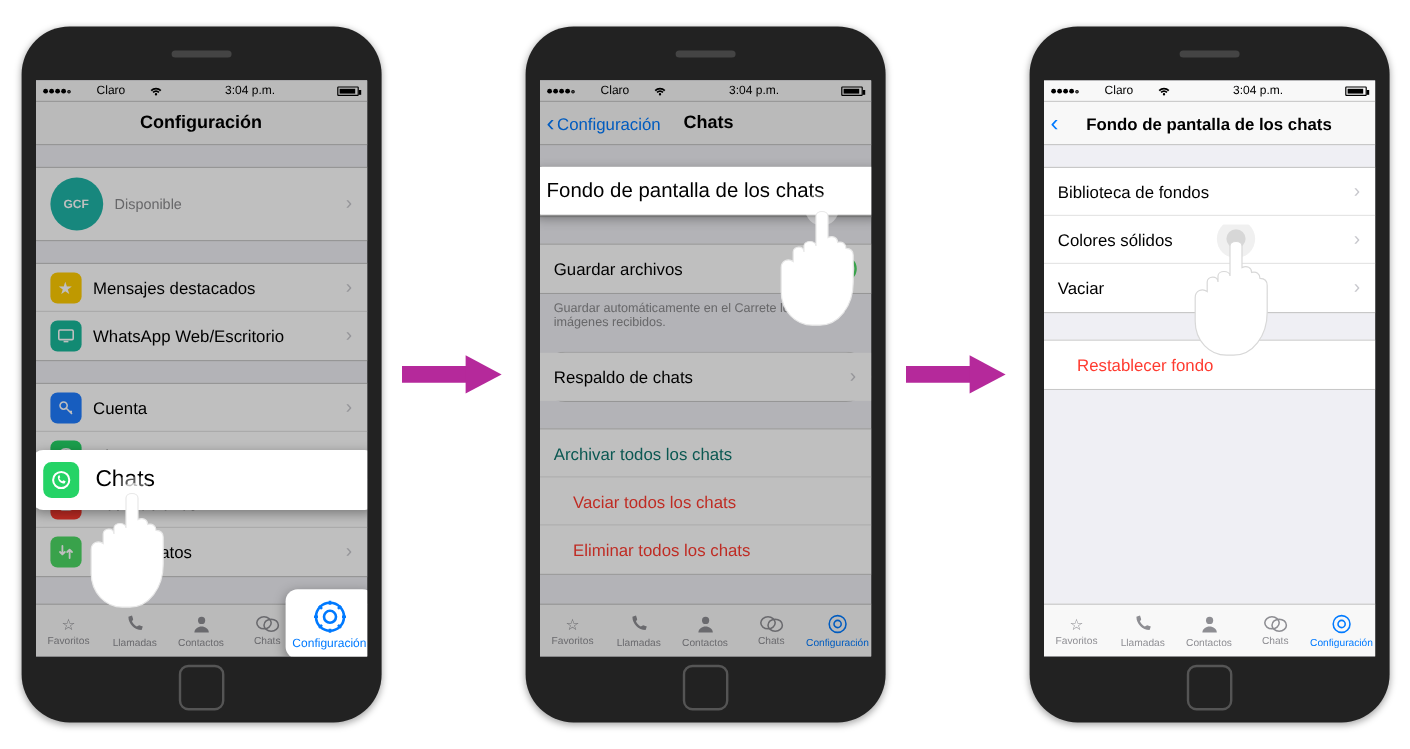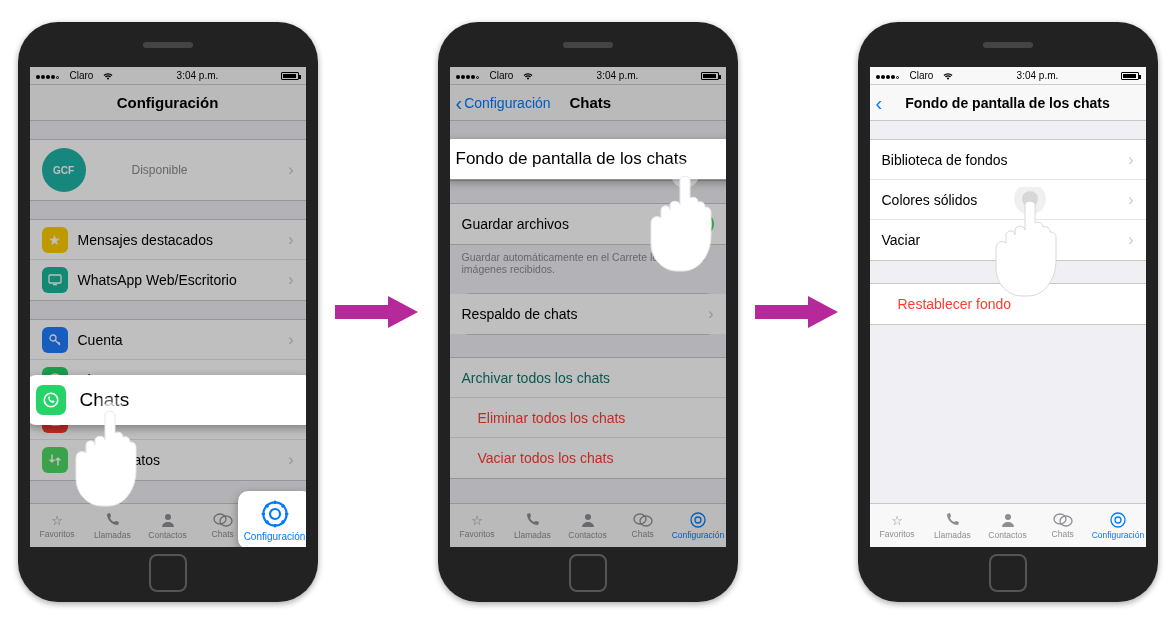--- a/index.html
+++ b/index.html
@@ -53,21 +53,21 @@
     z-index: 50;
   }
   .statusbar {
     height: 18px;
     background: #f8f8f8;
     display: flex; align-items: center; justify-content: space-between;
     padding: 0 6px;
     font-size: 10px; color: #000;
     border-bottom: 0.5px solid #ccc;
   }
-  .statusbar .left, .statusbar .right { display:flex; align-items:center; gap:10px;}
+  .statusbar .left, .statusbar .right { display:flex; align-items:center; gap:21px;}
   .dots span { display:inline-block; width:4px; height:4px; border-radius:50%; background:#000; margin-right:1px;}
   .dots span.empty { background:transparent; border:1px solid #000; width:3px; height:3px;}
   .battery { display:inline-block; width:18px; height:8px; border:1px solid #000; border-radius:1px; position:relative;}
   .battery::after { content:""; position:absolute; right:-3px; top:2px; width:2px; height:4px; background:#000;}
   .battery .fill { position:absolute; left:1px; top:1px; bottom:1px; width:80%; background:#000;}
   .navbar {
     height: 36px; background:#f8f8f8;
     border-bottom: 0.5px solid #c8c8c8;
     display:flex; align-items:center; justify-content:center;
     position:relative; font-size:15px; font-weight:600;
@@ -90,21 +90,21 @@
   .row:last-child { border-bottom:none; }
   .row .icon {
     width:26px; height:26px; border-radius:6px;
     margin-right:10px; display:flex; align-items:center; justify-content:center;
     color:#fff; font-size:14px; flex-shrink:0;
   }
   .row .label { flex:1; font-size:14px; color:#000;}
   .row .chev-r { color:#c7c7cc; font-size:16px;}
   .row.link .label { color:#0f766e;}
   .row.destructive .label { color:#ff3b30;padding-left:16px;}
-  .profile-row { min-height:60px;gap:36px;}
+  .profile-row { min-height:60px;}
   .profile-row .avatar {
     width:44px; height:44px; border-radius:50%;
     background:#1fb5a7; margin-right:10px;
     display:flex; align-items:center; justify-content:center;
     color:#fff; font-size:10px; font-weight:bold;
   }
   .profile-row .ptxt .name { font-size:14px; font-weight:500;}
   .profile-row .ptxt .status { font-size:12px; color:#8a8a8d;}
   .tabbar {
     position:absolute; bottom:0; left:0; right:0;
@@ -379,24 +379,24 @@
           <div class="row">
             <span class="label">Respaldo de chats</span>
             <span class="chev-r">›</span>
           </div>
         </div>
         <div class="group" style="margin-top:22px;">
           <div class="row link">
               <span class="label">Archivar todos los chats</span>
             </div>
           <div class="row destructive">
+              <span class="label">Vaciar todos los chats</span>
+            </div>
+          <div class="row destructive">
               <span class="label">Eliminar todos los chats</span>
-            </div>
-          <div class="row destructive">
-              <span class="label">Vaciar todos los chats</span>
             </div>
         </div>
       </div>
       <div class="tabbar">
         <div class="tab">
             <span class="ticon">☆</span>
             <span class="tlabel">Favoritos</span>
           </div>
         <div class="tab">
             <span class="ticon">

